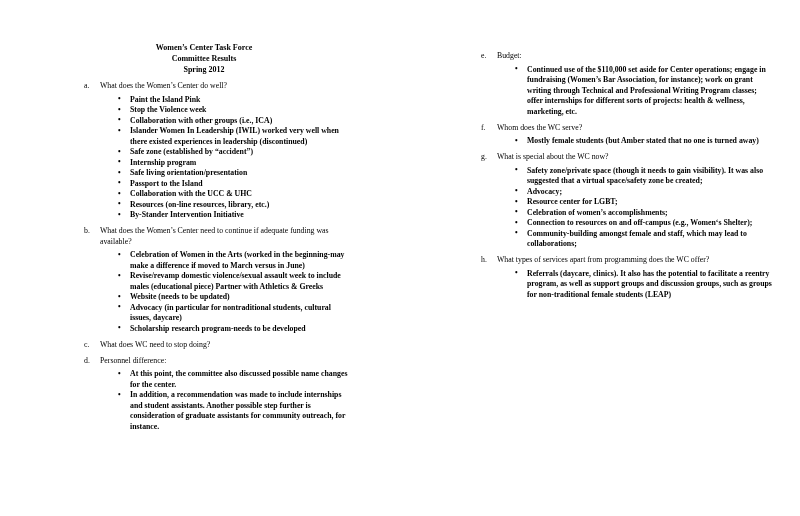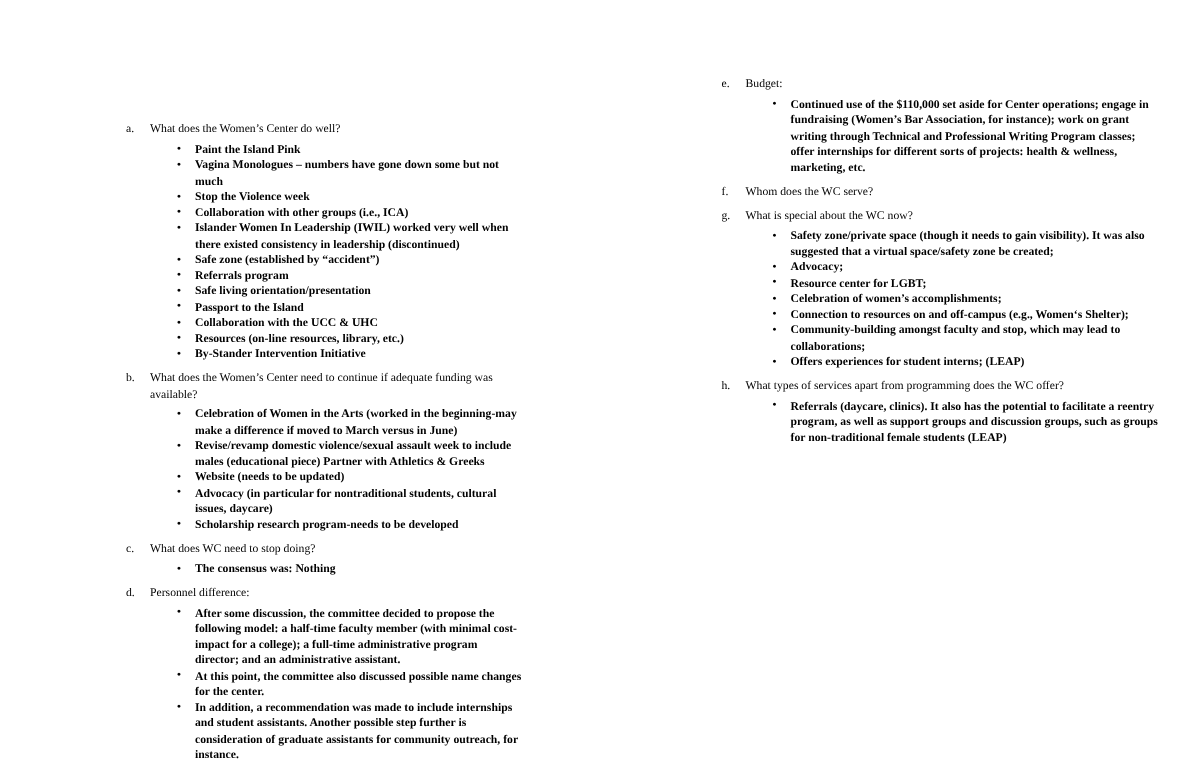--- a/index.html
+++ b/index.html
@@ -49,36 +49,40 @@
     left: 31px;
     top: -0.5px;
     font-size: 7.5px;
   }
 </style>
 </head>
 <body>
 
 <div class="page">
 
+  <header class="doc-title">
+    <div>Women’s Center Task Force</div>
+    <div>Committee Results</div>
+    <div>Spring 2012</div>
+  </header>
 
   <div class="col col-left">
 
     <section class="section">
       <div class="sec-head">
         <span class="sec-label">a.</span>
         <span class="sec-heading">What does the Women’s Center do well?</span>
       </div>
       <ul class="bullets">
         <li>Paint the Island Pink</li>
-        <li>Vagina Monologues – numbers have gone down some but not much</li>
         <li>Stop the Violence week</li>
         <li>Collaboration with other groups (i.e., ICA)</li>
-        <li>Islander Women In Leadership (IWIL) worked very well when there existed consistency in leadership (discontinued)</li>
+        <li>Islander Women In Leadership (IWIL) worked very well when there existed experiences in leadership (discontinued)</li>
         <li>Safe zone (established by “accident”)</li>
-        <li>Referrals program</li>
+        <li>Internship program</li>
         <li>Safe living orientation/presentation</li>
         <li>Passport to the Island</li>
         <li>Collaboration with the UCC &amp; UHC</li>
         <li>Resources (on-line resources, library, etc.)</li>
         <li>By-Stander Intervention Initiative</li>
       </ul>
     </section>
 
     <section class="section">
       <div class="sec-head">
@@ -92,32 +96,28 @@
         <li>Advocacy (in particular for nontraditional students, cultural issues, daycare)</li>
         <li>Scholarship research program-needs to be developed</li>
       </ul>
     </section>
 
     <section class="section">
       <div class="sec-head">
         <span class="sec-label">c.</span>
         <span class="sec-heading">What does WC need to stop doing?</span>
       </div>
-      <ul class="bullets">
-        <li>The consensus was: Nothing</li>
-      </ul>
     </section>
 
     <section class="section">
       <div class="sec-head">
         <span class="sec-label">d.</span>
         <span class="sec-heading">Personnel difference:</span>
       </div>
       <ul class="bullets">
-        <li>After some discussion, the committee decided to propose the following model: a half-time faculty member (with minimal cost-impact for a college); a full-time administrative program director; and an administrative assistant.</li>
         <li>At this point, the committee also discussed possible name changes for the center.</li>
         <li>In addition, a recommendation was made to include internships and student assistants.  Another possible step further is consideration of graduate assistants for community outreach, for instance.</li>
       </ul>
     </section>
 
   </div>
 
   <div class="col col-right">
 
     <section class="section">
@@ -128,35 +128,37 @@
       <ul class="bullets">
         <li>Continued use of the $110,000 set aside for Center operations; engage in fundraising (Women’s Bar Association, for instance); work on grant writing through Technical and Professional Writing Program classes; offer internships for different sorts of projects: health &amp; wellness, marketing, etc.</li>
       </ul>
     </section>
 
     <section class="section">
       <div class="sec-head">
         <span class="sec-label">f.</span>
         <span class="sec-heading">Whom does the WC serve?</span>
       </div>
+      <ul class="bullets">
+        <li>Mostly female students (but Amber stated that no one is turned away)</li>
+      </ul>
     </section>
 
     <section class="section">
       <div class="sec-head">
         <span class="sec-label">g.</span>
         <span class="sec-heading">What is special about the WC now?</span>
       </div>
       <ul class="bullets">
         <li>Safety zone/private space (though it needs to gain visibility). It was also suggested that a virtual space/safety zone be created;</li>
         <li>Advocacy;</li>
         <li>Resource center for LGBT;</li>
         <li>Celebration of women’s accomplishments;</li>
         <li>Connection to resources on and off-campus (e.g., Women‘s Shelter);</li>
-        <li>Community-building amongst faculty and stop, which may lead to collaborations;</li>
-        <li>Offers experiences for student interns; (LEAP)</li>
+        <li>Community-building amongst female and staff, which may lead to collaborations;</li>
       </ul>
     </section>
 
     <section class="section">
       <div class="sec-head">
         <span class="sec-label">h.</span>
         <span class="sec-heading">What types of services apart from programming does the WC offer?</span>
       </div>
       <ul class="bullets">
         <li>Referrals (daycare, clinics). It also has the potential to facilitate a reentry program, as well as support groups and discussion groups, such as groups for non-traditional female students (LEAP)</li>

